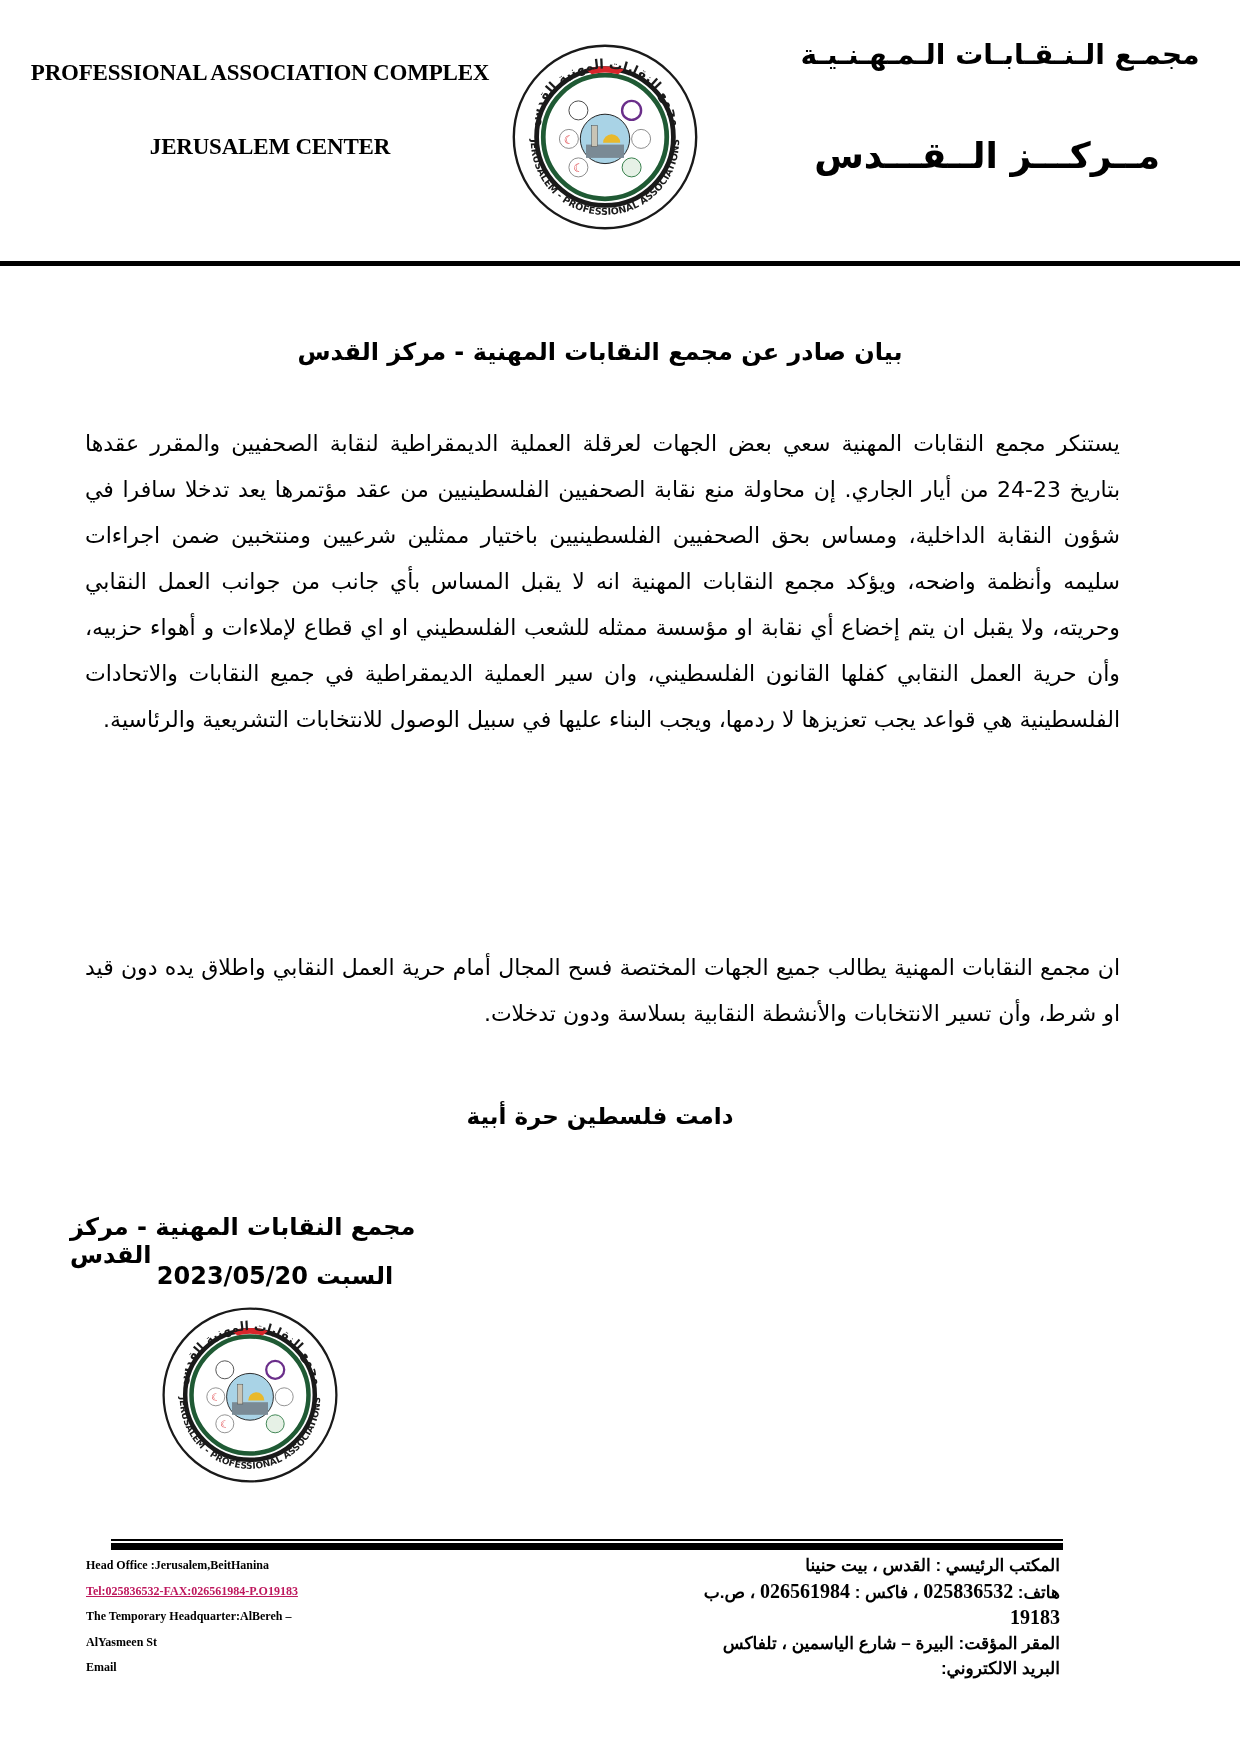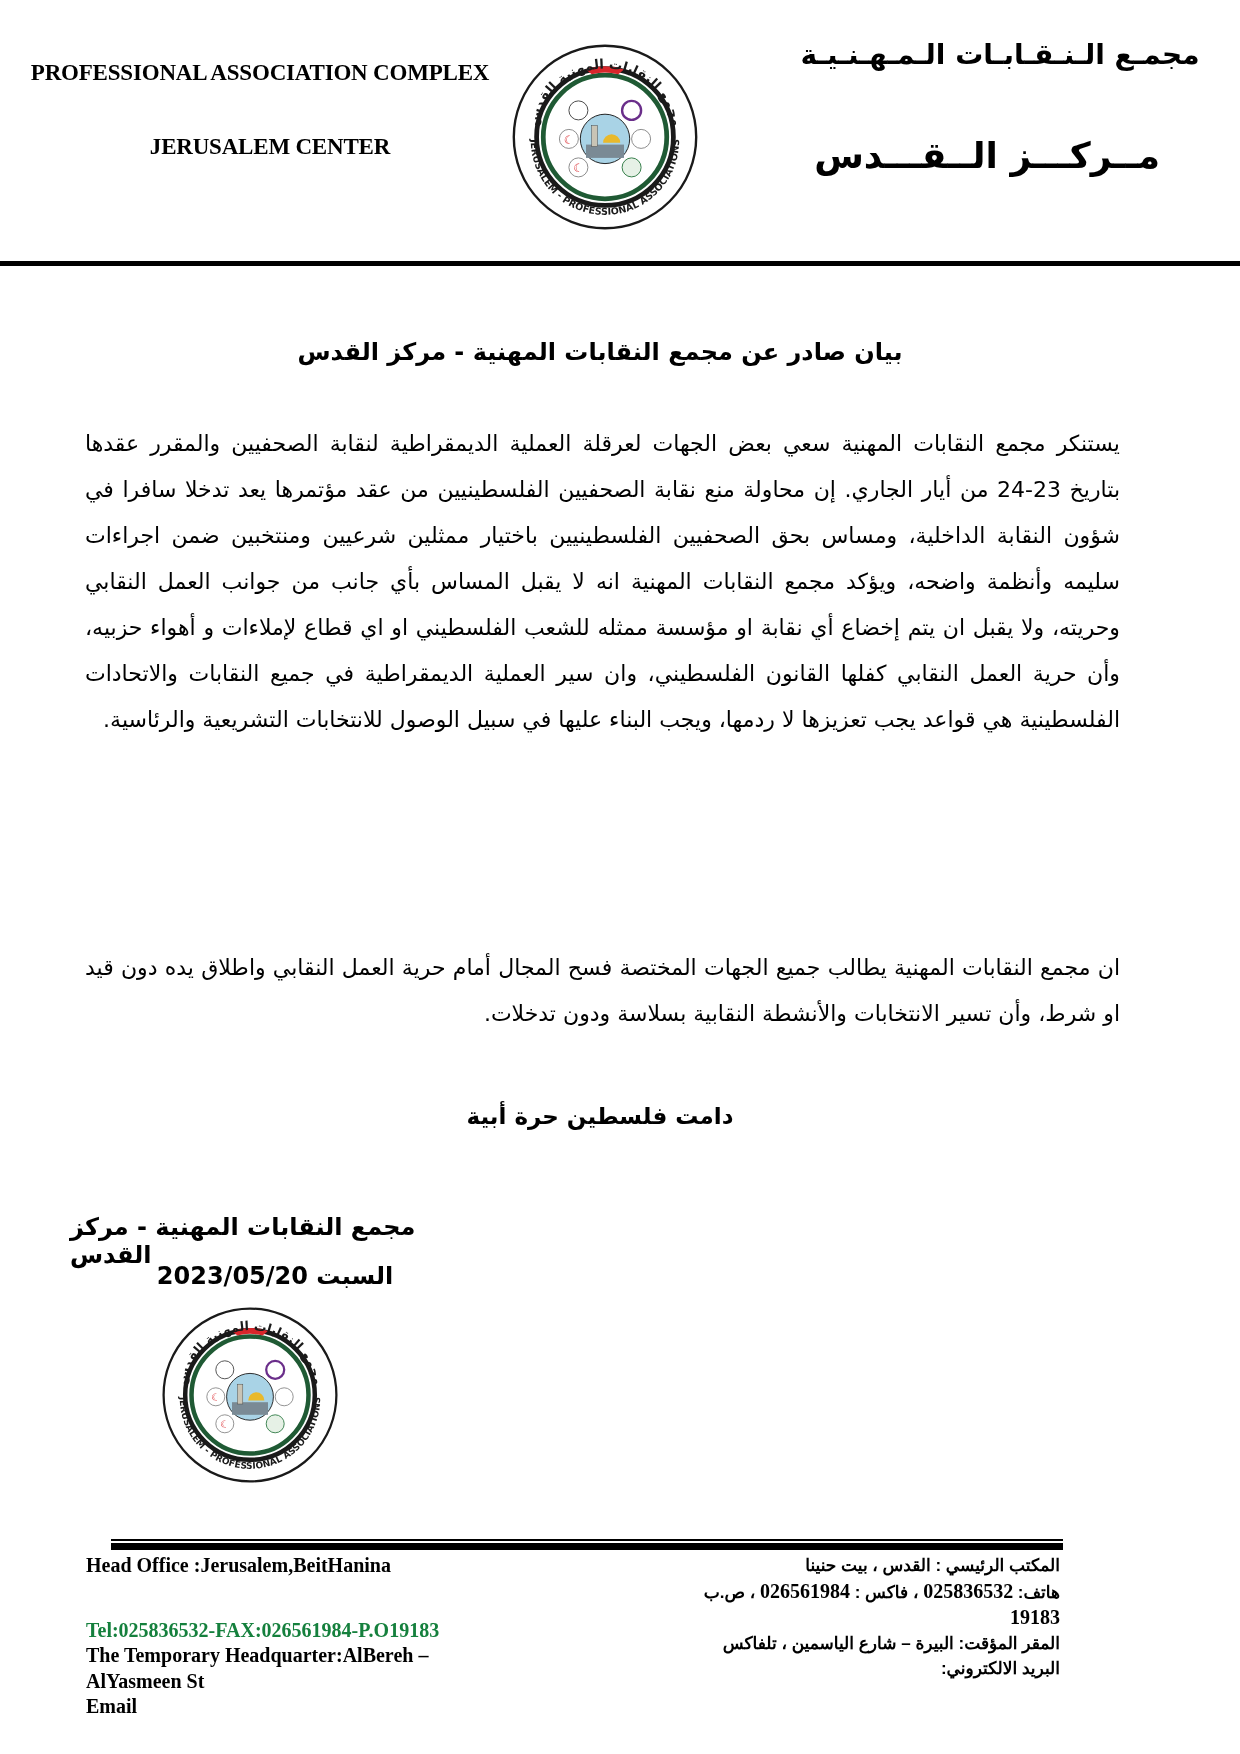--- a/index.html
+++ b/index.html
@@ -87,27 +87,27 @@
     .footer-rule-thin {
       left: 111px; top: 1539px; width: 952px; height: 2px; background: #000;
     }
     .footer-rule-thick {
       left: 111px; top: 1543px; width: 952px; height: 7px; background: #000;
     }
     .foot-en {
       left: 86px; top: 1553px; width: 540px;
       font-family: "Liberation Serif", serif;
       font-weight: bold;
-      font-size: 20px;
+      font-size: 12px;
       line-height: 25.5px;
     }
     .foot-en .link {
-      color: #15803d;
+      color: #be185d;
+      text-decoration: underline;
       display: block;
-      margin-top: 39px;
     }
     .foot-en .line { display: block; white-space: nowrap; }
 
     .foot-ar {
       left: 640px; top: 1553px; width: 420px;
       direction: rtl; text-align: right;
       font-family: "Liberation Sans", sans-serif;
       font-weight: bold;
       font-size: 17px;
       line-height: 25.5px;

